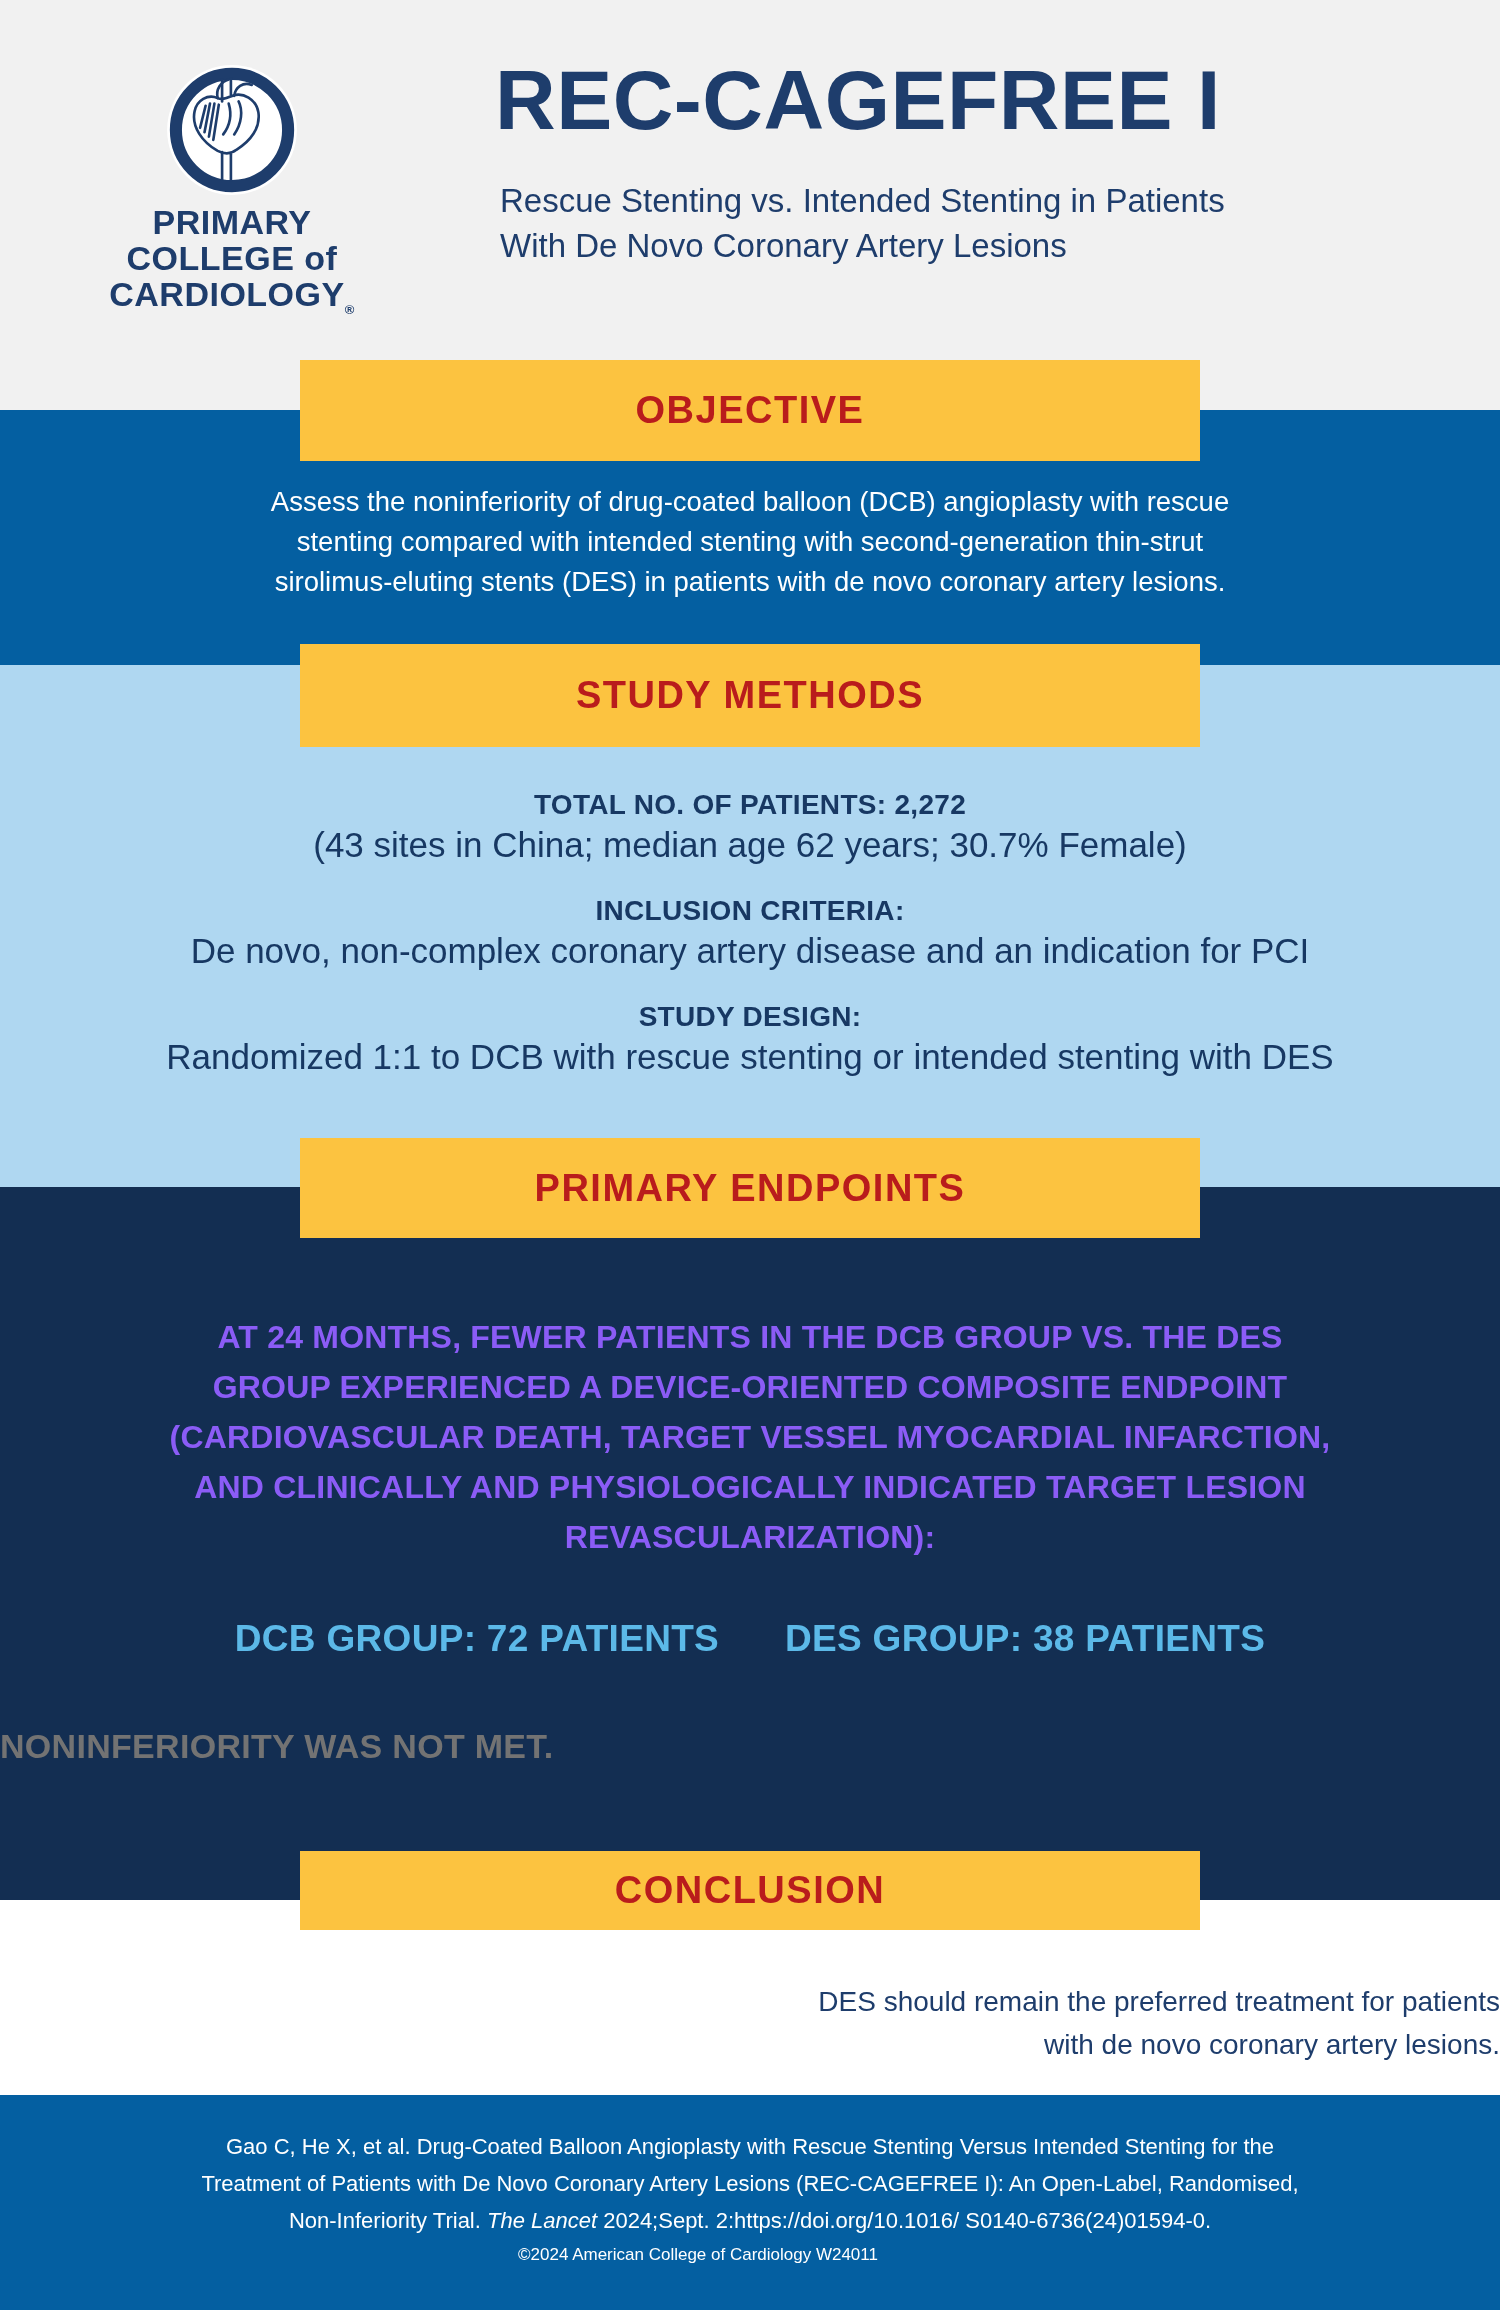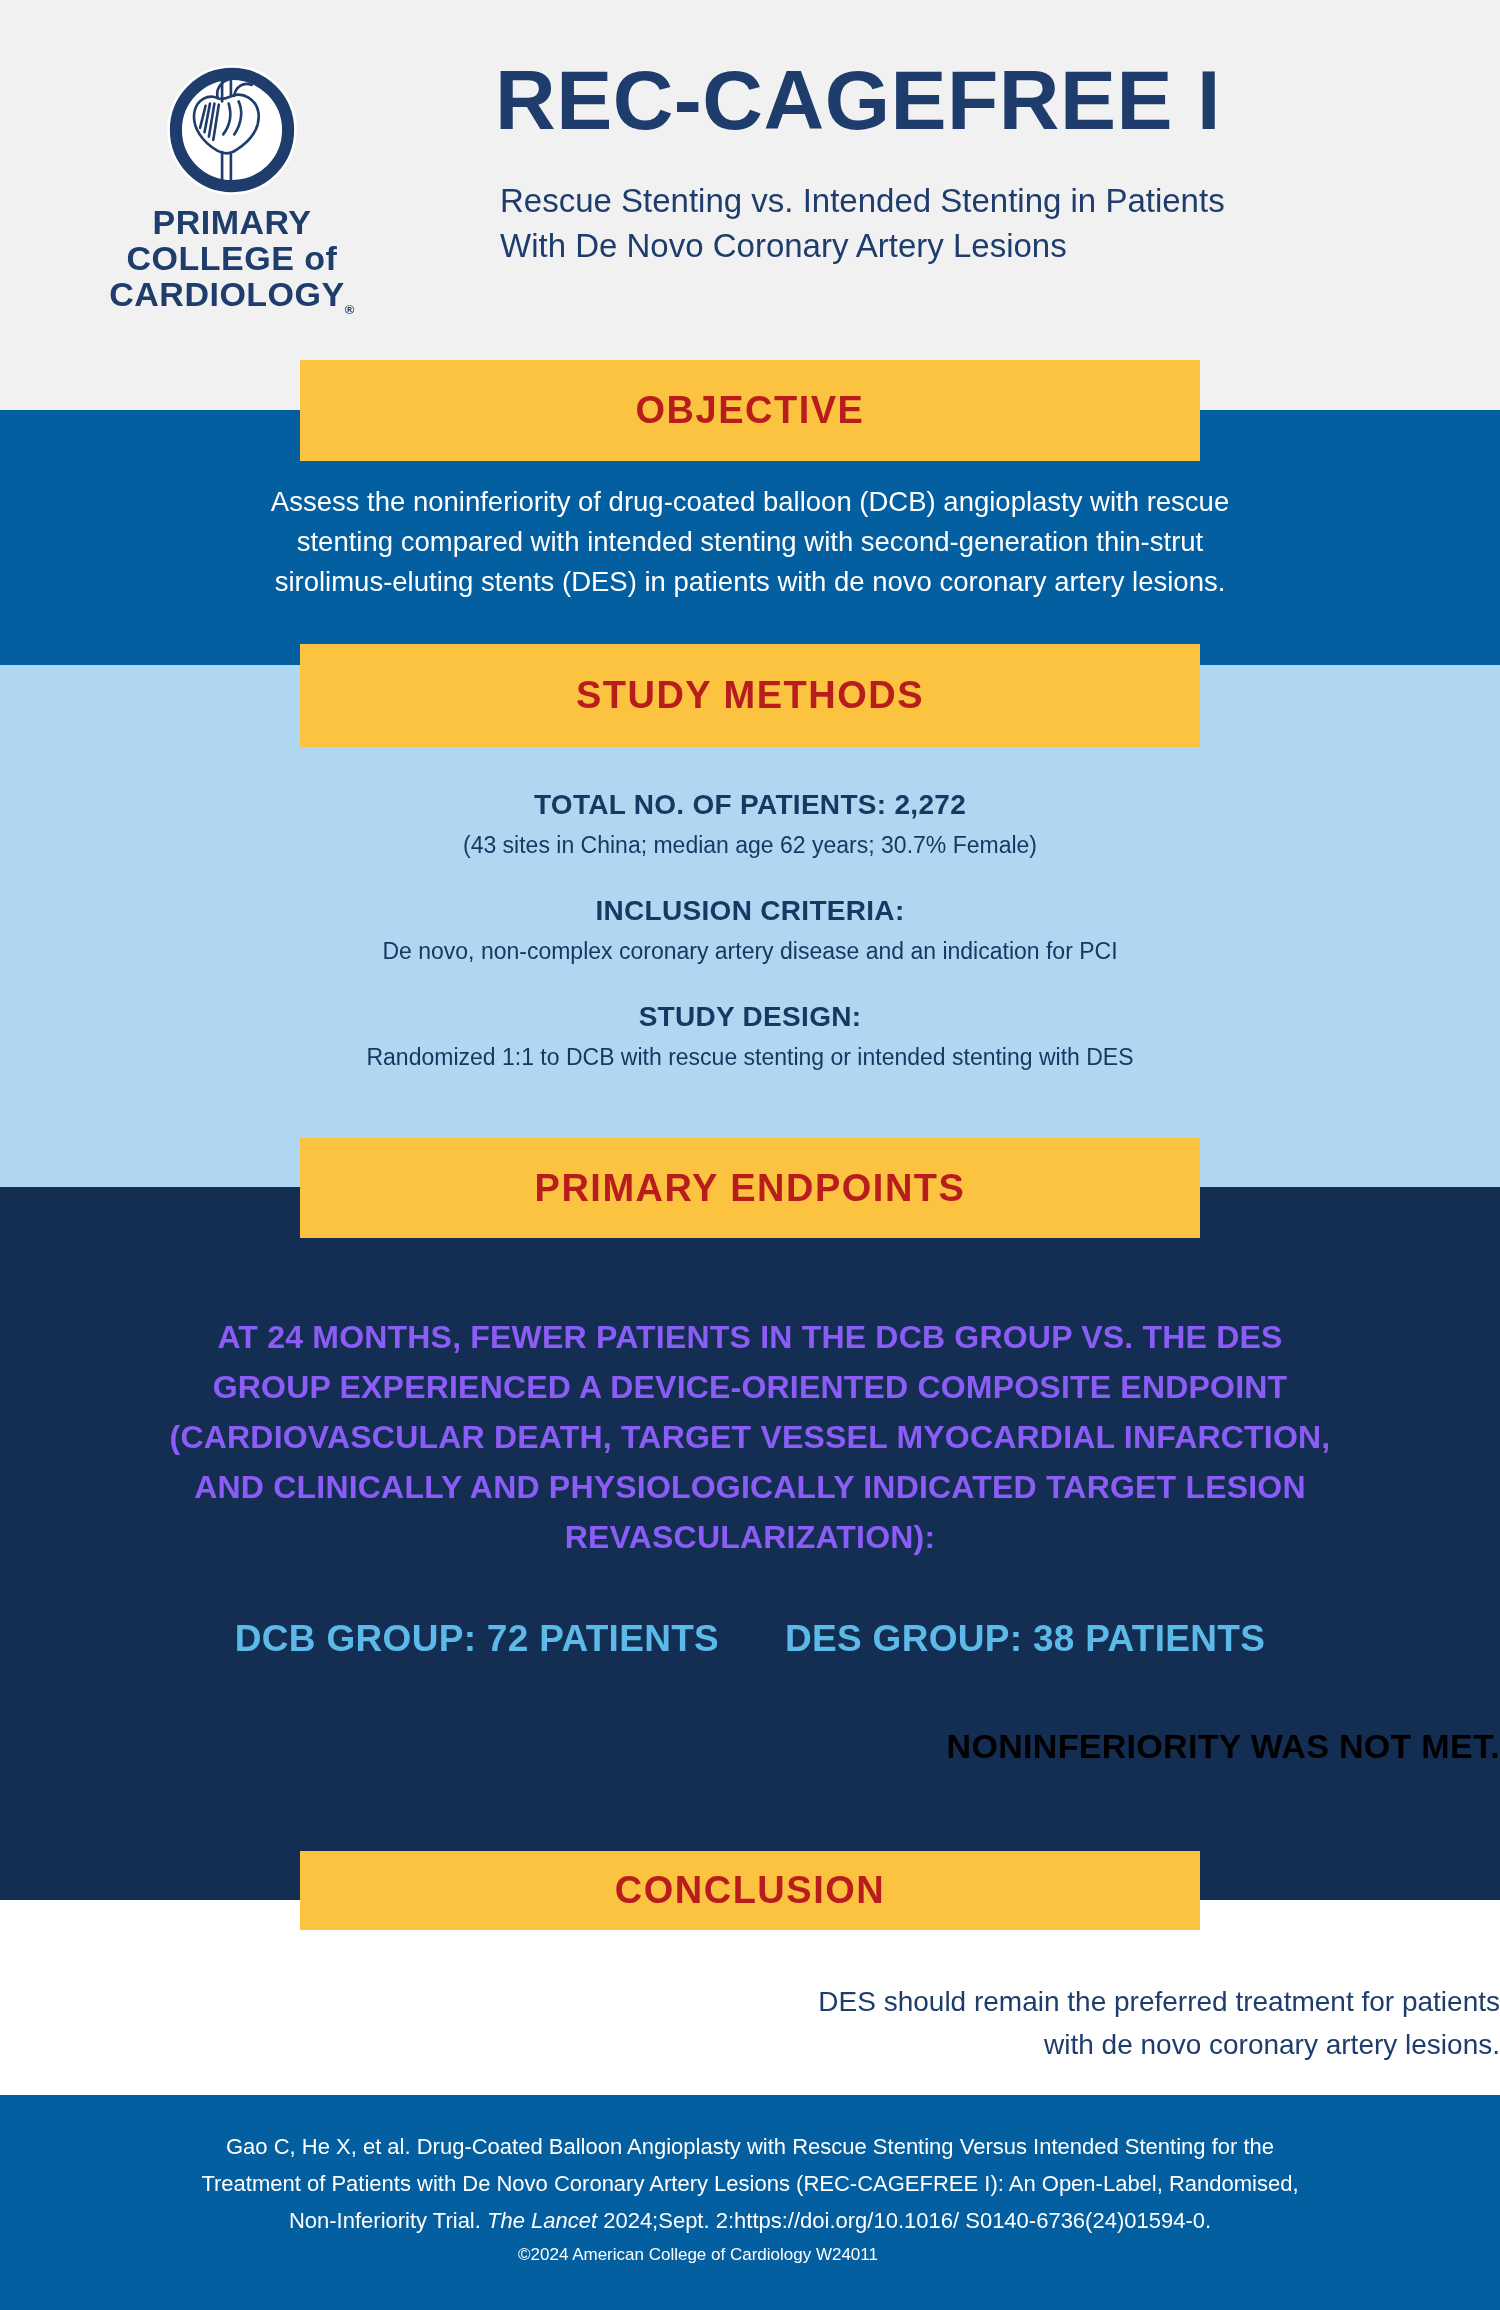--- a/index.html
+++ b/index.html
@@ -88,21 +88,21 @@
   }
 
   
   .methods-content {
     position: absolute;
     left: 0; top: 788px; width: 1500px;
     text-align: center;
     color: #173863;
   }
   .sm-label  { font-size: 28px; font-weight: bold; line-height: 34px; margin-bottom: 6px; letter-spacing: 0.3px; }
-  .sm-detail { font-size: 23px; line-height: 34px; margin-bottom: 32px; }
+  .sm-detail { font-size: 35px; line-height: 34px; margin-bottom: 32px; }
 
   
   .endpoints-body {
     position: absolute;
     left: 60px; top: 1312px; width: 1380px;
     text-align: center;
     color: #8b5cf6;
     font-size: 32px;
     font-weight: bold;
     line-height: 50px;
@@ -117,22 +117,22 @@
   }
   .stat {
     color: #5cb9e8;
     font-size: 37px;
     font-weight: bold;
     letter-spacing: 0.3px;
   }
   .endpoints-result {
     position: absolute;
     left: 0; top: 1727px; width: 1500px;
-    text-align: right;
-    color: #000000;
+    text-align: left;
+    color: #737373;
     font-size: 34px;
     font-weight: bold;
     letter-spacing: 0.3px;
   }
 
   
   .conclusion-body {
     position: absolute;
     left: 0; top: 1980px; width: 1500px;
     text-align: right;

